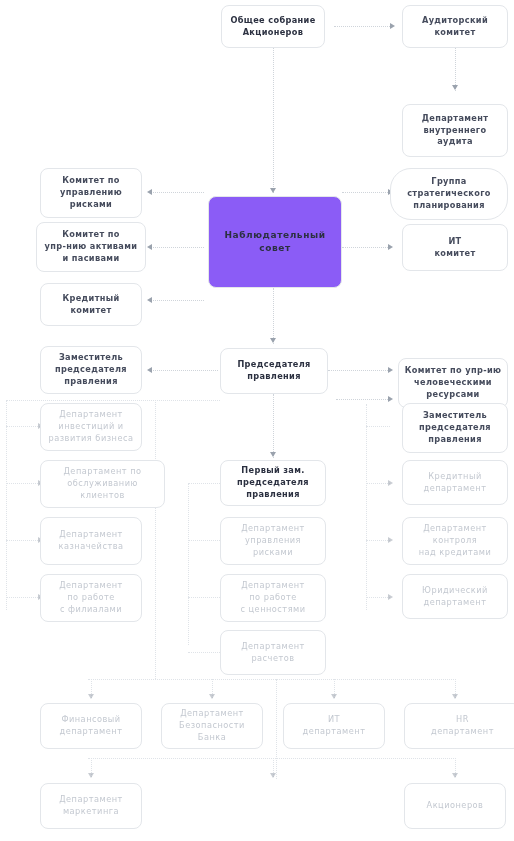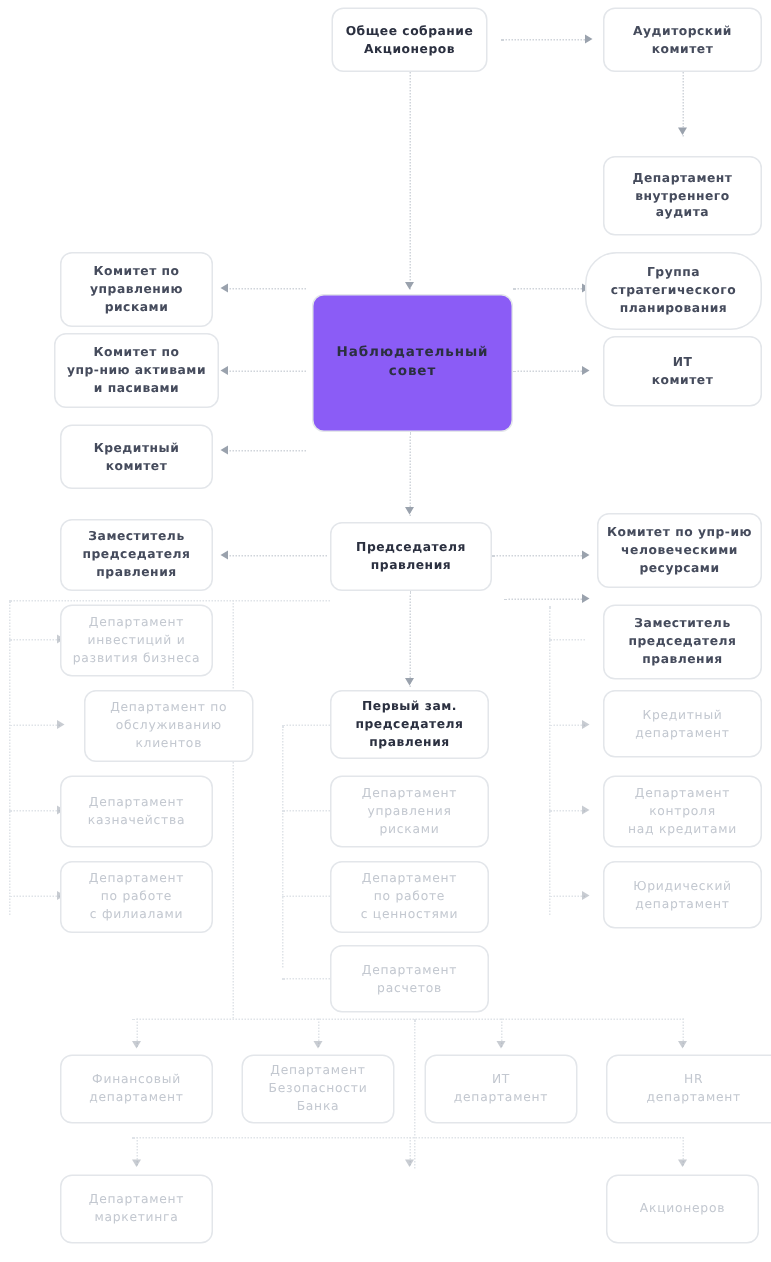--- a/index.html
+++ b/index.html
@@ -194,31 +194,31 @@
   <div class="node filled" style="left:208px;top:196px;width:134px;height:92px;">
       <span>Наблюдательный<br>совет</span>
     </div>
 
   <div class="node mid" style="left:40px;top:346px;width:102px;height:48px;">
       <span>Заместитель<br>председателя<br>правления</span>
     </div>
   <div class="node dark" style="left:220px;top:348px;width:108px;height:46px;">
       <span>Председателя<br>правления</span>
     </div>
-  <div class="node mid" style="left:398px;top:342px;width:110px;height:50px;">
+  <div class="node mid" style="left:398px;top:358px;width:110px;height:50px;">
       <span>Комитет по упр-ию<br>человеческими<br>ресурсами</span>
     </div>
 
   <div class="node light" style="left:40px;top:403px;width:102px;height:48px;">
       <span>Департамент<br>инвестиций и<br>развития бизнеса</span>
     </div>
   <div class="node mid" style="left:402px;top:403px;width:106px;height:50px;">
       <span>Заместитель<br>председателя<br>правления</span>
     </div>
-  <div class="node light" style="left:56px;top:460px;width:113px;height:48px;">
+  <div class="node light" style="left:40px;top:460px;width:125px;height:48px;">
       <span>Департамент по<br>обслуживанию<br>клиентов</span>
     </div>
   <div class="node dark" style="left:220px;top:460px;width:106px;height:46px;">
       <span>Первый зам.<br>председателя<br>правления</span>
     </div>
   <div class="node light" style="left:402px;top:460px;width:106px;height:45px;">
       <span>Кредитный<br>департамент</span>
     </div>
 
   <div class="node light" style="left:40px;top:517px;width:102px;height:48px;">

